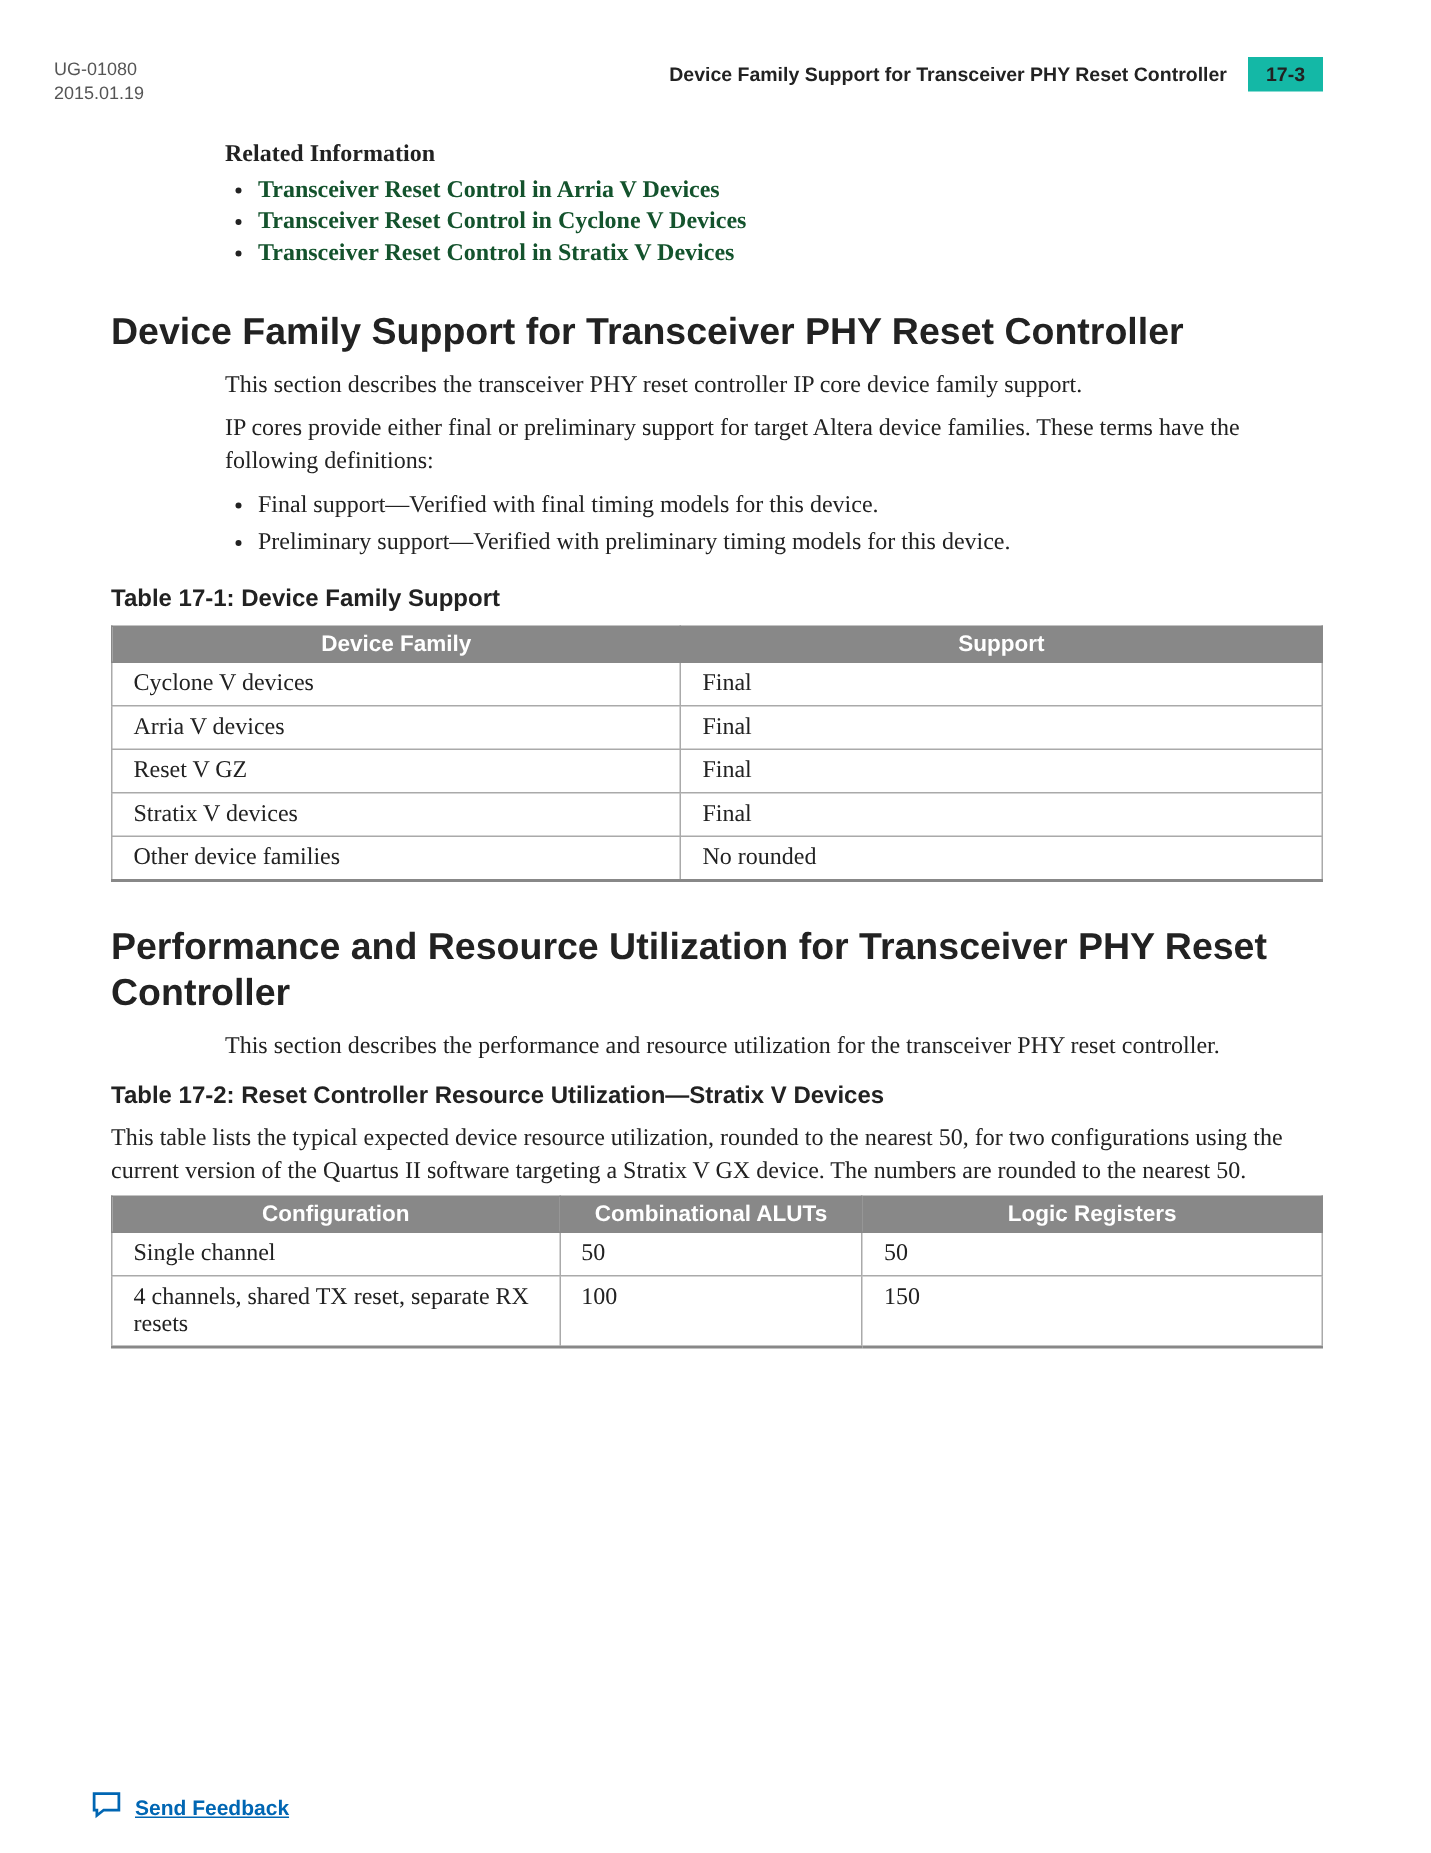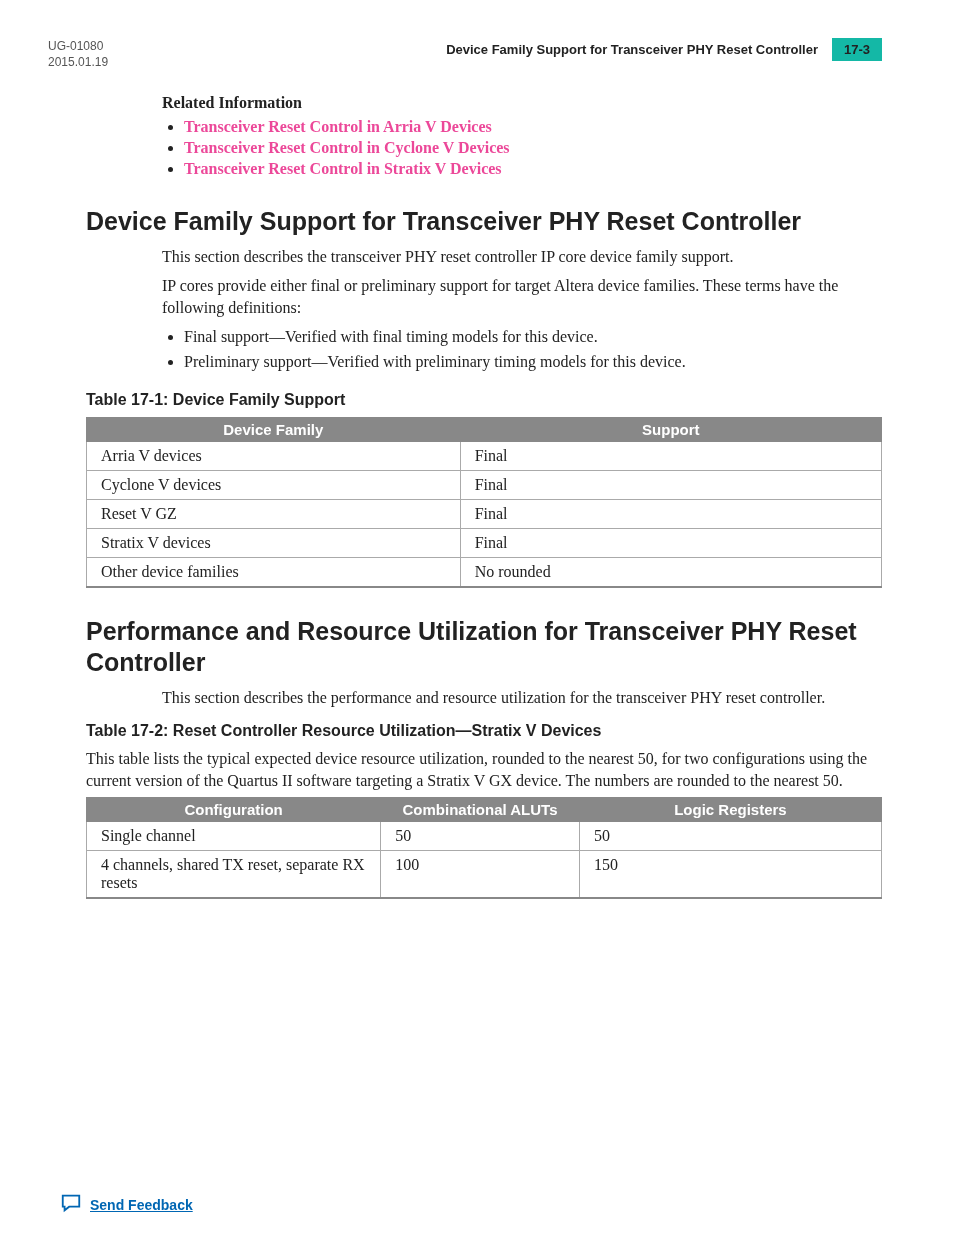--- a/index.html
+++ b/index.html
@@ -5,21 +5,21 @@
   * { box-sizing: border-box; }
   body {
     margin: 0;
     padding: 0;
     background: #ffffff;
     font-family: "Minion Pro", Georgia, "Times New Roman", serif;
     color: #222;
     width: 954px;
   }
   .page {
-    padding: 38px 72px 50px 48px;
+    padding: 38px 72px 50px 36px;
     position: relative;
     min-height: 1235px;
   }
   
   .hdr {
     display: flex;
     justify-content: space-between;
     align-items: flex-start;
     font-family: "Myriad Pro", "Segoe UI", Arial, sans-serif;
     font-size: 12px;
@@ -34,21 +34,21 @@
     font-weight: 700;
     font-size: 13px;
   }
   .section-title-hdr { font-size: 13px; }
   
   .indent-1 { margin-left: 114px; }
   .body-text { font-size: 16px; line-height: 1.35; margin: 8px 0; }
   .rel-info { font-weight: 700; font-size: 16px; margin-bottom: 6px; }
   ul.links { margin: 2px 0 14px 0; padding-left: 22px; }
   ul.links li { font-size: 16px; margin: 3px 0; color: #222; }
-  ul.links a { color: #ec4899; font-weight: 700; text-decoration: none; }
+  ul.links a { color: #14532d; font-weight: 700; text-decoration: none; }
   ul.defs { margin: 4px 0 18px 0; padding-left: 22px; }
   ul.defs li { font-size: 16px; line-height: 1.4; margin: 2px 0; }
   h1.sect {
     font-family: "Myriad Pro", "Segoe UI", Arial, sans-serif;
     font-weight: 700;
     font-size: 25px;
     margin: 28px 0 8px 38px;
     line-height: 1.25;
     color: #222;
   }
@@ -158,25 +158,25 @@
         <col style="width:53%">
       </colgroup>
     <thead>
       <tr>
         <th>Device Family</th>
         <th>Support</th>
       </tr>
     </thead>
     <tbody>
       <tr>
+          <td>Cyclone V devices</td>
+          <td>Final</td>
+        </tr>
+      <tr>
           <td>Arria V devices</td>
-          <td>Final</td>
-        </tr>
-      <tr>
-          <td>Cyclone V devices</td>
           <td>Final</td>
         </tr>
       <tr>
           <td>Reset V GZ</td>
           <td>Final</td>
         </tr>
       <tr>
           <td>Stratix V devices</td>
           <td>Final</td>
         </tr>

